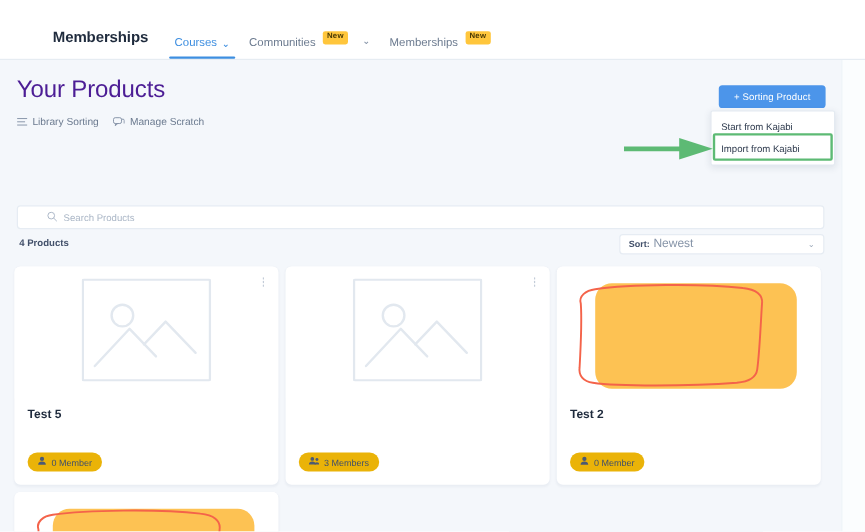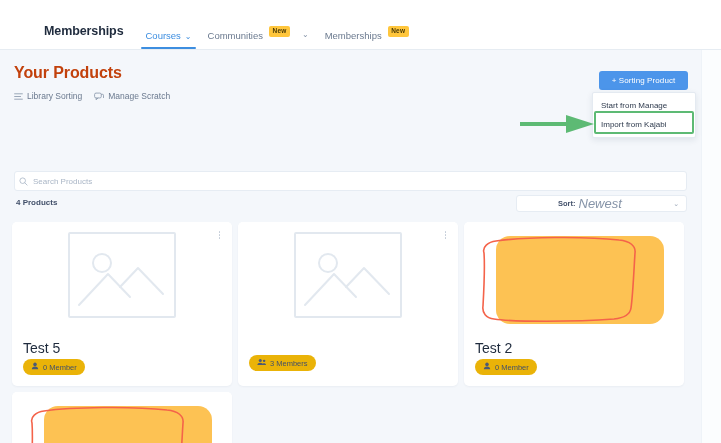--- a/index.html
+++ b/index.html
@@ -120,23 +120,23 @@
     width: 20px; height: 393px;
     background: #fbfdfe;
     border-left: 1px solid #eef3f8;
   }
 
   .page-head {
     position: absolute;
     left: 14px; top: 14px;
   }
   .page-title {
-    font-size: 16px;
-    font-weight: bold;
-    color: #c2410c;
+    font-size: 20px;
+    font-weight: normal;
+    color: #4c1d95;
     letter-spacing: -0.1px;
   }
   .sub-links {
     display: flex;
     align-items: center;
     gap: 12px;
     margin-top: 9px;
   }
   .sub-link {
     display: flex;
@@ -189,21 +189,21 @@
   
   .search-wrap {
     position: absolute;
     left: 14px; top: 121px;
     width: 673px; height: 20px;
     background: #ffffff;
     border: 1px solid #e6ecf3;
     border-radius: 3px;
     display: flex;
     align-items: center;
-    padding: 0 4px;
+    padding: 0 24px;
     gap: 5px;
   }
   .search-wrap input {
     flex: 1;
     border: none;
     outline: none;
     font-family: inherit;
     font-size: 8px;
     color: #2e3a4d;
     background: transparent;
@@ -227,27 +227,25 @@
     display: flex;
     align-items: center;
     padding: 0 7px;
     cursor: pointer;
   }
   .sort-label {
     font-size: 7.5px;
     font-weight: bold;
     color: #42506a;
     margin-right: 3px;
-    margin-left: 34px;
   }
   .sort-value {
-    font-size: 13px;
+    font-size: 10px;
     color: #8694a8;
     flex: 1;
-    font-style: italic;
   }
   .sort-chev { font-size: 7px; color: #9aa7b8; }
 
   
   .grid {
     position: absolute;
     left: 12px; top: 172px;
     width: 689px;
     display: flex;
     flex-wrap: wrap;
@@ -268,25 +266,25 @@
     display: flex;
     align-items: center;
     justify-content: center;
     position: relative;
   }
   .card-body {
     padding: 8px 11px 11px 11px;
     min-height: 47px;
   }
   .card-title {
-    font-size: 14px;
-    font-weight: normal;
+    font-size: 10px;
+    font-weight: bold;
     color: #1f2b3d;
     min-height: 12px;
-    margin-bottom: 0;
+    margin-bottom: 23px;
   }
   .member-pill {
     display: inline-flex;
     align-items: center;
     gap: 4px;
     background: #eab308;
     border-radius: 9px;
     padding: 3px 8px;
     font-size: 7.5px;
     color: #42506a;
@@ -515,21 +513,21 @@
       </div>
 
     </div>
   </div>
 
   <div class="right-rail"></div>
 
   <button class="create-btn">+ Sorting Product</button>
 
   <div class="dropdown">
-    <div class="dd-item">Start from Manage</div>
+    <div class="dd-item">Start from Kajabi</div>
     <div class="dd-item">Import from Kajabi</div>
   </div>
 
   <div class="annot-box"></div>
   <svg class="annot-arrow" viewBox="0 0 80 22">
     <path d="M2 12 L52 12" stroke="#5dba74" stroke-width="4" stroke-linecap="butt"></path>
     <path d="M48 3 L76 12 L48 21 Z" fill="#5dba74"></path>
   </svg>
 
 </div>

